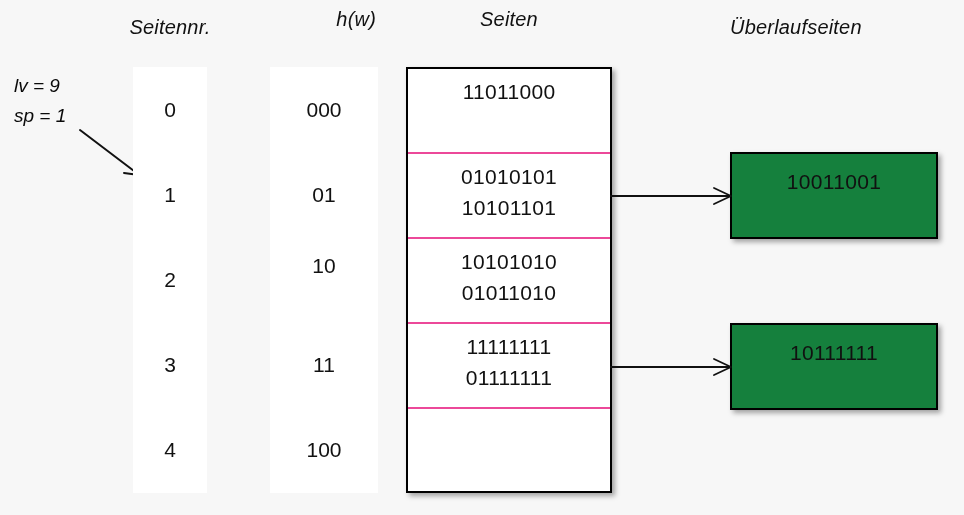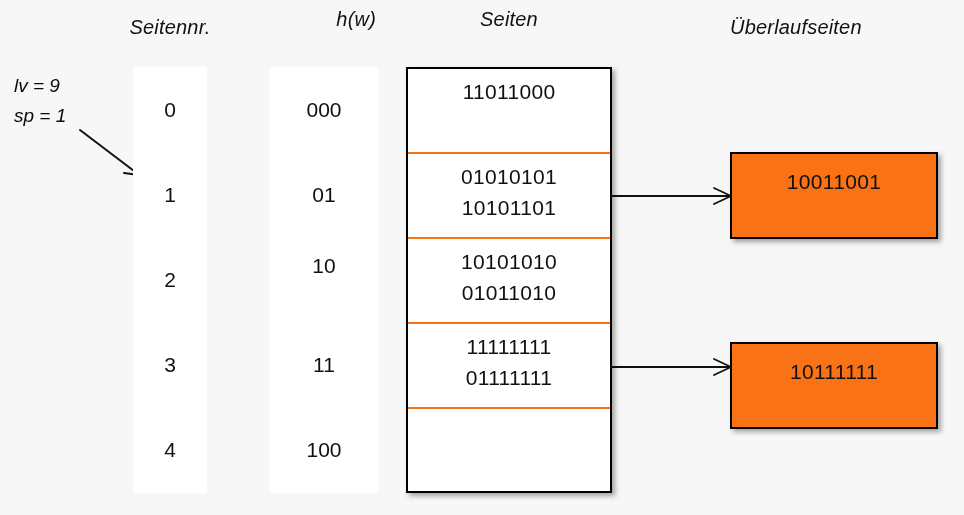--- a/index.html
+++ b/index.html
@@ -87,49 +87,49 @@
     height: 426px;
     background: #ffffff;
     border: 2px solid #000;
     box-sizing: border-box;
     box-shadow: 3px 3px 5px rgba(0,0,0,0.35);
   }
   .page-cell {
     position: relative;
     height: 85px;
     box-sizing: border-box;
-    border-bottom: 2px solid #f97316;
+    border-bottom: 2px solid #ec4899;
     padding-top: 7px;
   }
   .page-cell.last { border-bottom: none; height: 82px; }
   .page-line {
     display: block;
     text-align: center;
     font-size: 21px;
     line-height: 31px;
     color: #111;
     letter-spacing: 0.3px;
   }
 
   
   .ovf-box {
     position: absolute;
     width: 208px;
     height: 87px;
-    background: #f97316;
+    background: #15803d;
     border: 2px solid #000;
     box-sizing: border-box;
     box-shadow: 3px 3px 5px rgba(0,0,0,0.35);
     display: flex;
     align-items: flex-start;
     justify-content: center;
     padding-top: 14px;
   }
   #ovf-box-0 { left: 730px; top: 152px; }
-  #ovf-box-1 { left: 730px; top: 323px; margin-top: 19px; }
+  #ovf-box-1 { left: 730px; top: 323px; }
   .ovf-label {
     font-size: 21px;
     line-height: 28px;
     color: #111;
     letter-spacing: 0.3px;
   }
 
   
   .ovf-arrow {
     position: absolute;

